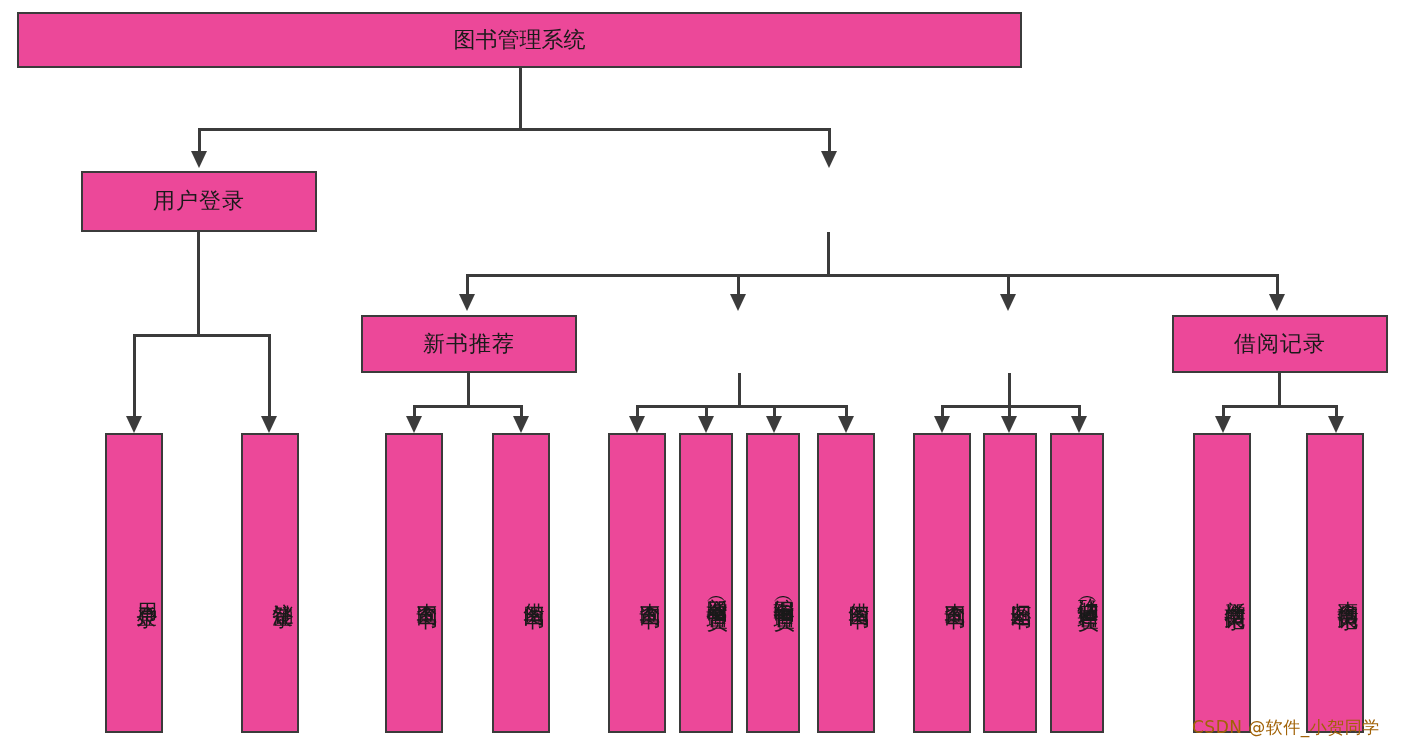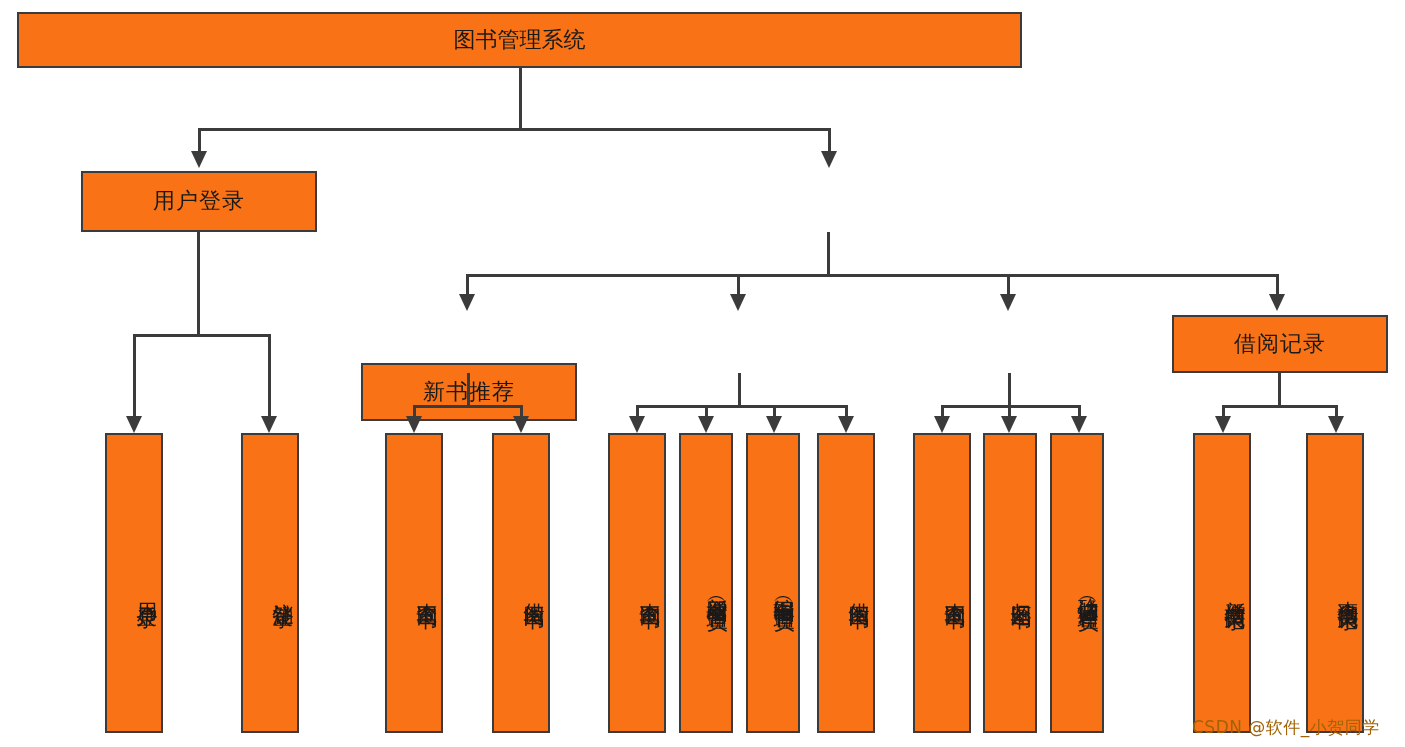--- a/index.html
+++ b/index.html
@@ -17,21 +17,21 @@
     height: 747px;
     background: #ffffff;
     overflow: hidden;
   }
 
   
   .node {
     position: absolute;
     box-sizing: border-box;
     border: 2.5px solid #3b3b3b;
-    background: #f97316;
+    background: #ec4899;
     display: flex;
     align-items: center;
     justify-content: center;
     color: #1a1a1a;
     text-align: right;
   }
   .node.horiz {
     font-size: 22px;
     letter-spacing: 1px;
     line-height: 1.2;
@@ -119,21 +119,21 @@
   <div class="hline" style="left:466px; top:274px; width:813px;"></div>
   <div class="vline" style="left:466px; top:274px; width:3px; height:22px;"></div>
   <div class="arrow" style="left:459px; top:294px;"></div>
   <div class="vline" style="left:737px; top:274px; width:3px; height:22px;"></div>
   <div class="arrow" style="left:730px; top:294px;"></div>
   <div class="vline" style="left:1007px; top:274px; width:3px; height:22px;"></div>
   <div class="arrow" style="left:1000px; top:294px;"></div>
   <div class="vline" style="left:1276px; top:274px; width:3px; height:22px;"></div>
   <div class="arrow" style="left:1269px; top:294px;"></div>
 
-  <div class="node horiz" style="left:361px; top:315px; width:216px; height:58px;margin-top:48px;">
+  <div class="node horiz" style="left:361px; top:315px; width:216px; height:58px;">
     <span>新书推荐</span>
   </div>
   <div class="node horiz" style="left:1172px; top:315px; width:216px; height:58px;">
     <span>借阅记录</span>
   </div>
 
   <div class="vline" style="left:467px; top:373px; width:3px; height:34px;"></div>
   <div class="hline" style="left:413px; top:405px; width:110px;"></div>
   <div class="vline" style="left:413px; top:405px; width:3px; height:13px;"></div>
   <div class="arrow" style="left:406px; top:416px;"></div>

